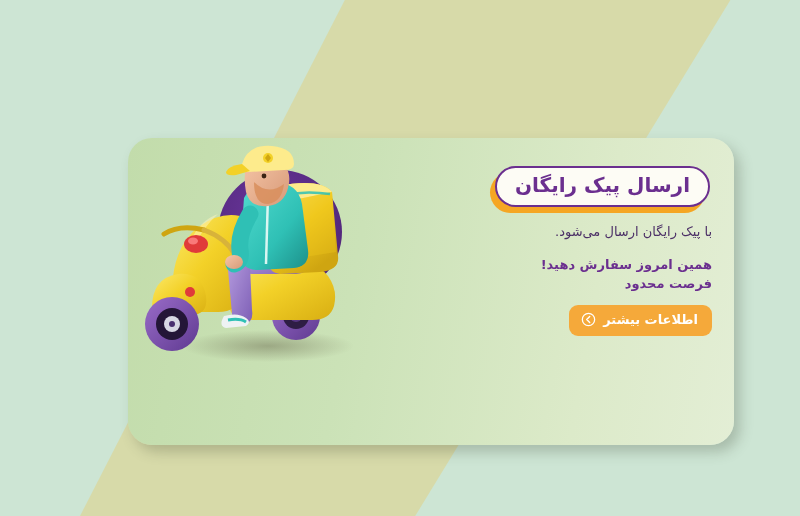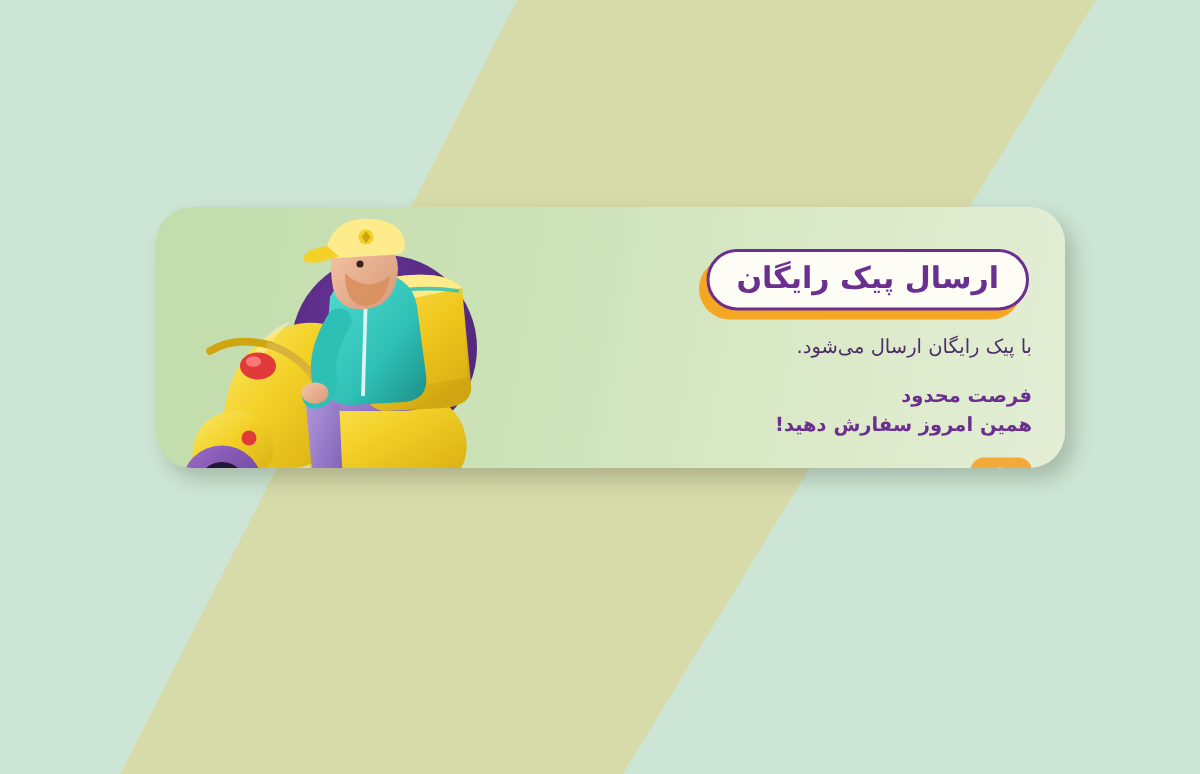--- a/index.html
+++ b/index.html
@@ -34,24 +34,24 @@
       43.1% 0%,   
       91.3% 0%,   
       51.9% 100%, 
       10.0% 100%  
     );
   }
 
   
   #banner-card {
     position: absolute;
-    left: 104px;
+    left: 128px;
     top: 138px;
     width: 606px;
-    height: 174px;
+    height: 307px;
     border-radius: 24px;
     background: linear-gradient(100deg, #c2dcab 0%, #cbe2b7 38%, #dceac9 75%, #e3eed5 100%);
     box-shadow: 6px 7px 13px rgba(60, 70, 50, 0.26);
     overflow: hidden;
   }
 
   
   #illustration {
     position: absolute;
     left: 0;
@@ -277,25 +277,26 @@
     <div id="title-badge-wrap">
       <div id="title-badge-shadow"></div>
       <div id="title-badge">ارسال پیک رایگان</div>
     </div>
 
     <p id="body-text">
       <span class="line">با پیک رایگان ارسال می‌شود.</span>
     </p>
 
     <div id="urgency-block">
+      <span class="line">همین امروز سفارش دهید!</span>
       <span class="line">فرصت محدود</span>
-      <span class="line">همین امروز سفارش دهید!</span>
     </div>
 
     <button id="cta-button">
+      <span class="cta-label">اطلاعات بیشتر</span>
       <span id="cta-chevron-icon">
         <svg viewBox="0 0 20 20" xmlns="http://www.w3.org/2000/svg" aria-hidden="true">
           <circle cx="10" cy="10" r="8.2" fill="none" stroke="#ffffff" stroke-width="1.7"></circle>
           <path d="M11.6 6 L7.6 10 L11.6 14" fill="none" stroke="#ffffff" stroke-width="1.9" stroke-linecap="round" stroke-linejoin="round"></path>
         </svg>
       </span>
     </button>
 
   </div>
 </div>

